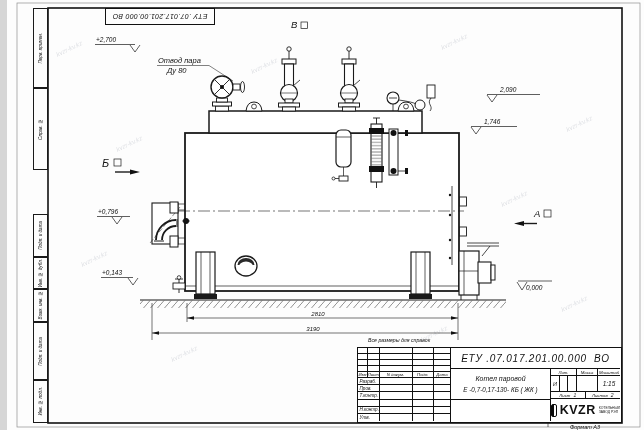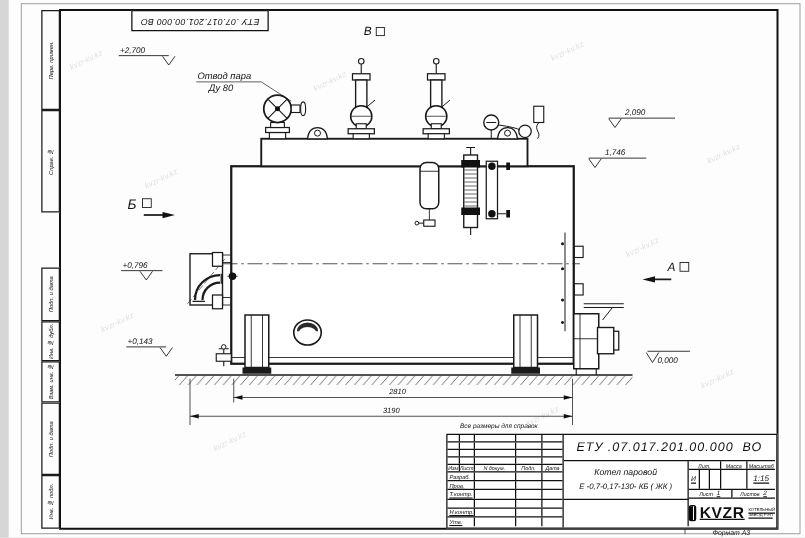--- a/index.html
+++ b/index.html
@@ -14,21 +14,21 @@
   
   .mbox{position:absolute;left:0;box-sizing:border-box;width:15px;border:1px solid #1a1a1a;
     background:#fdfdfd;display:flex;align-items:center;justify-content:center;}
   .mbox span{writing-mode:vertical-rl;transform:rotate(180deg);font-size:4.6px;font-style:italic;white-space:nowrap;}
   .margin-col{left:33px;top:8px;width:15px;height:415px;}
   
   .tb{left:357px;top:347px;width:265px;height:76px;border:1.4px solid #111;background:#fff;z-index:4;}
   .tb *{box-sizing:border-box;}
   .cell{position:absolute;display:flex;align-items:center;justify-content:center;overflow:hidden;}
   .bR{border-right:.8px solid #111;} .bB{border-bottom:.8px solid #111;}
-  .row{position:absolute;display:flex;text-decoration:underline;}
+  .row{position:absolute;display:flex;}
   .rc{display:flex;align-items:center;justify-content:center;overflow:hidden;height:100%;}
   .lbl{font-size:4.3px;font-style:italic;}
   .role{font-size:4.6px;font-style:italic;justify-content:flex-start;padding-left:1.5px;}
   .docnum{font-size:10px;font-style:italic;letter-spacing:.8px;white-space:pre;}
   .pname{flex-direction:column;font-style:italic;line-height:1.6;}
   .pname .l1{font-size:7px;} .pname .l2{font-size:6.3px;}
   .scaleval{font-size:6.5px;font-style:italic;}
   .litval{font-size:5.5px;font-style:italic;}
   .shcell{gap:3px;font-style:italic;}
   .shl{font-size:4.3px;} .shv{font-size:5px;}

